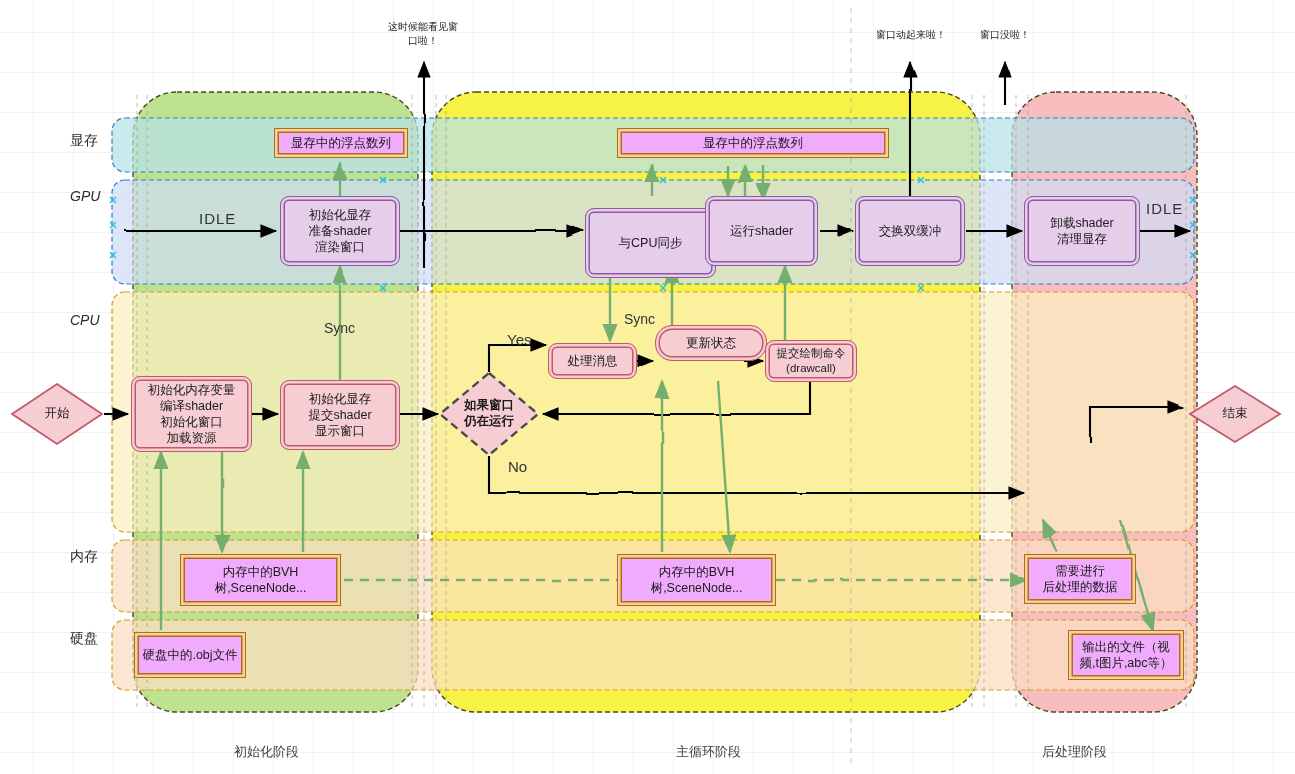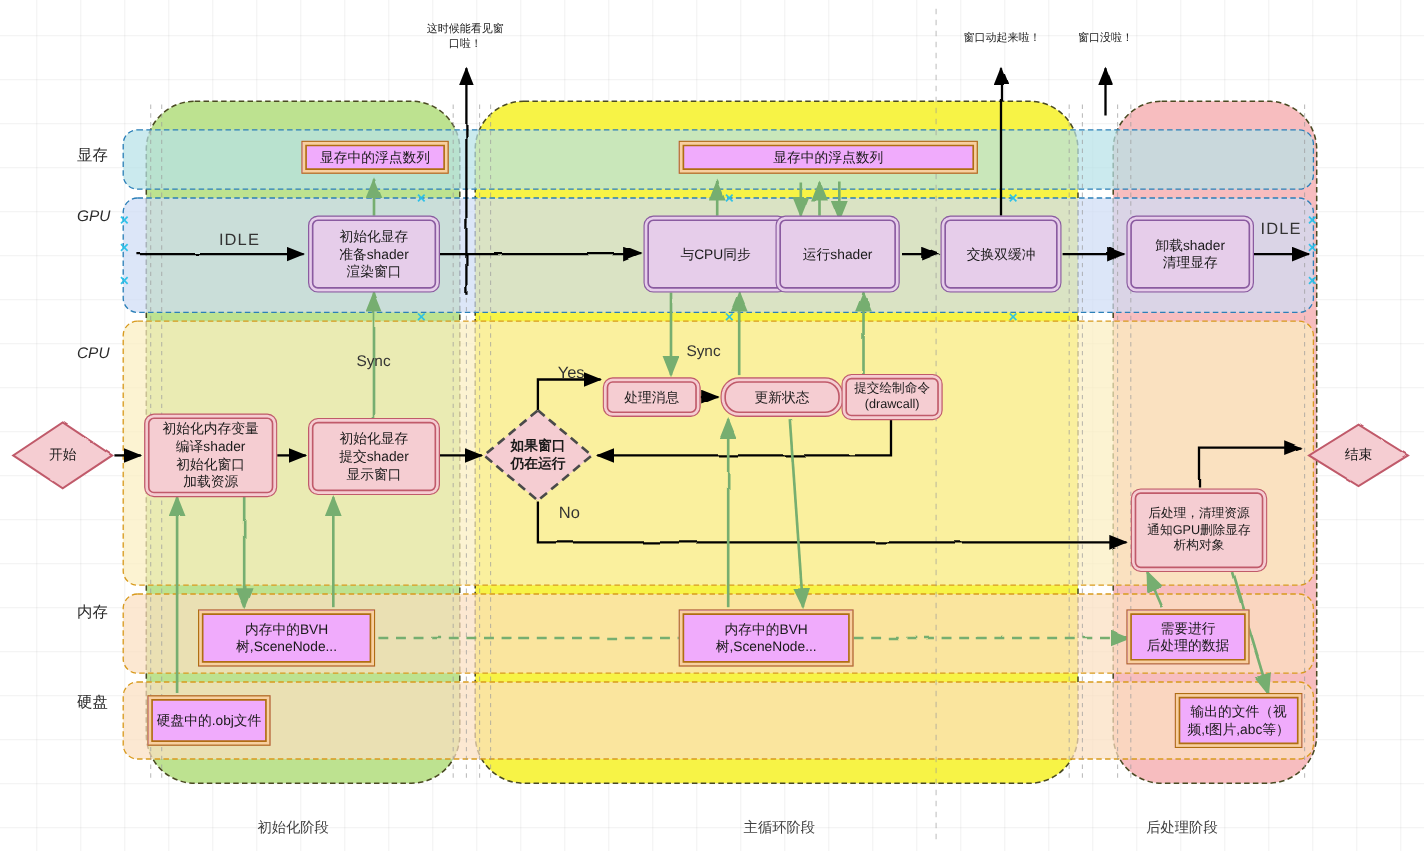--- a/index.html
+++ b/index.html
@@ -263,21 +263,21 @@
   </div>
   <div class="node n-store" style="left:617px;top:128px;width:272px;height:30px;">
     <span style="white-space:pre-line;">显存中的浮点数列</span>
   </div>
 
   <div class="node n-gpu" style="left:280px;top:196px;width:120px;height:70px;">
     <span style="white-space:pre-line;">初始化显存
 准备shader
 渲染窗口</span>
   </div>
-  <div class="node n-gpu" style="left:585px;top:196px;width:131px;height:70px;">
+  <div class="node n-gpu" style="left:585px;top:208px;width:131px;height:70px;">
     <span style="white-space:pre-line;">与CPU同步</span>
   </div>
   <div class="node n-gpu" style="left:705px;top:196px;width:113px;height:70px;">
     <span style="white-space:pre-line;">运行shader</span>
   </div>
   <div class="node n-gpu" style="left:855px;top:196px;width:110px;height:70px;">
     <span style="white-space:pre-line;">交换双缓冲</span>
   </div>
   <div class="node n-gpu" style="left:1024px;top:196px;width:116px;height:70px;">
     <span style="white-space:pre-line;">卸载shader
@@ -291,32 +291,27 @@
 加载资源</span>
   </div>
   <div class="node n-cpu" style="left:280px;top:380px;width:120px;height:70px;">
     <span style="white-space:pre-line;">初始化显存
 提交shader
 显示窗口</span>
   </div>
   <div class="node n-cpu" style="left:548px;top:343px;width:89px;height:36px;">
     <span style="white-space:pre-line;">处理消息</span>
   </div>
-  <div class="node n-cpu" style="left:655px;top:343px;width:112px;height:36px;border-radius:17px;">
+  <div class="node n-cpu" style="left:655px;top:325px;width:112px;height:36px;border-radius:17px;">
     <span style="white-space:pre-line;">更新状态</span>
   </div>
   <div class="node n-cpu" style="left:765px;top:340px;width:92px;height:42px;font-size:11.5px;">
     <span style="white-space:pre-line;">提交绘制命令
 (drawcall)</span>
   </div>
-  <div class="node n-cpu" style="left:1028px;top:444px;width:124px;height:76px;font-size:11.5px;">
-    <span style="white-space:pre-line;">后处理，清理资源
-通知GPU删除显存
-析构对象</span>
-  </div>
 
   <div class="node n-store" style="left:180px;top:554px;width:161px;height:52px;">
     <span style="white-space:pre-line;">内存中的BVH
 树,SceneNode...</span>
   </div>
   <div class="node n-store" style="left:617px;top:554px;width:159px;height:52px;">
     <span style="white-space:pre-line;">内存中的BVH
 树,SceneNode...</span>
   </div>
   <div class="node n-store" style="left:1024px;top:554px;width:112px;height:50px;">

